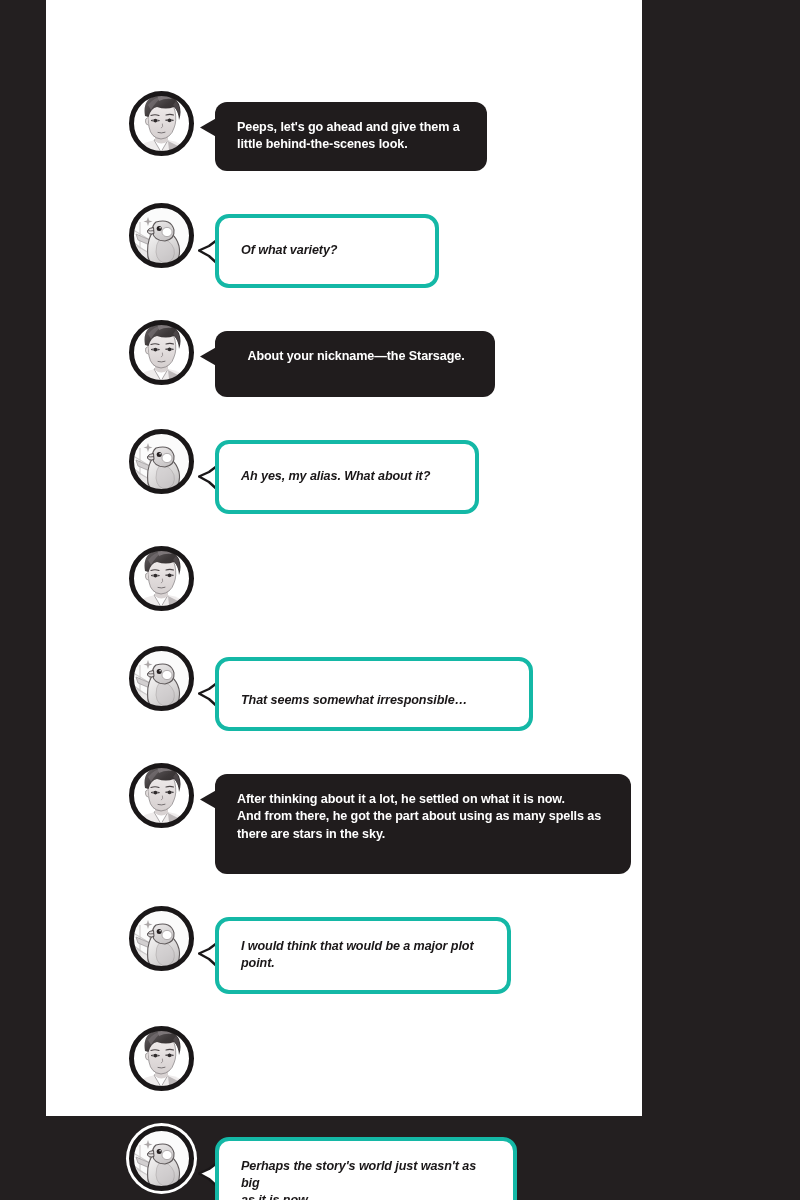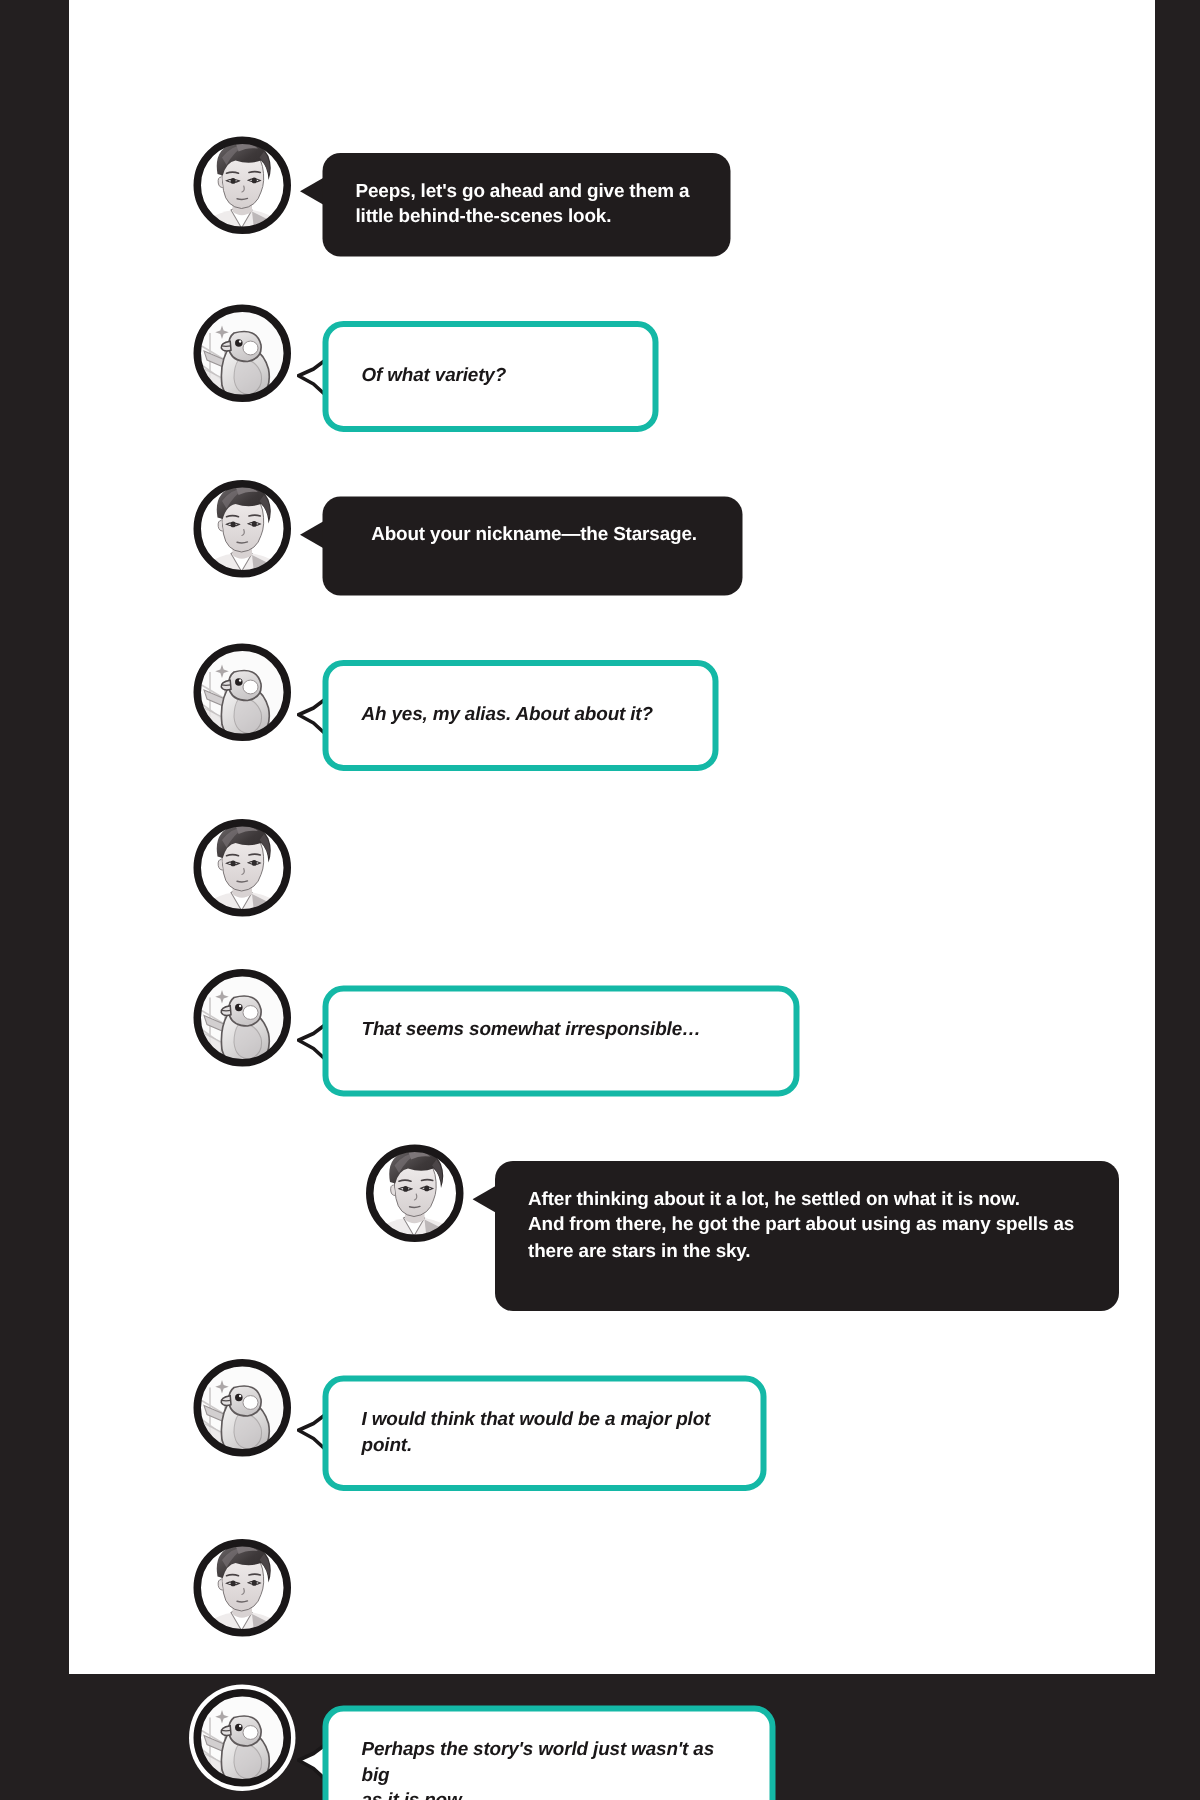--- a/index.html
+++ b/index.html
@@ -13,21 +13,21 @@
   body {
     background: #231f20;
     font-family: "Liberation Sans", sans-serif;
   }
 
   
   #page-sheet {
     position: absolute;
     left: 46px;
     top: 0px;
-    width: 724px;
+    width: 596px;
     height: 1116px;
     background: #ffffff;
   }
 
   #chat-thread {
     position: absolute;
     left: 80px;
     top: 88px;
     width: 620px;
   }
@@ -340,21 +340,21 @@
   </svg>
         </div>
         <div class="bubble-wrap">
           <div class="tail light-tail">
             <svg width="24" height="34" viewBox="0 0 24 34">
     <path d="M23 1 L11 10 L1 14.5 L11 20 L23 31" fill="#ffffff" stroke="#1a1718" stroke-width="2.4" stroke-linejoin="round" stroke-linecap="round"></path>
     <rect x="20" y="1" width="4" height="30" fill="#ffffff"></rect>
   </svg>
           </div>
           <div class="bubble light" style="width: 264px; min-height: 74px; display: flex; align-items: center;">
-            <span class="bubble-text">Ah yes, my alias. About about it?</span>
+            <span class="bubble-text">Ah yes, my alias. What about it?</span>
           </div>
         </div>
       </div>
       <div class="msg-row" style="margin-bottom: 29px;">
         <div class="avatar">
   <svg viewBox="0 0 71 71">
     <defs>
       <clipPath id="cl-h">
                 <circle cx="35.5" cy="35.5" r="30"></circle>
               </clipPath>
@@ -455,26 +455,26 @@
     <circle cx="35.5" cy="35.5" r="30" fill="none" stroke="#1a1718" stroke-width="5"></circle>
   </svg>
         </div>
         <div class="bubble-wrap">
           <div class="tail light-tail">
             <svg width="24" height="34" viewBox="0 0 24 34">
     <path d="M23 1 L11 10 L1 14.5 L11 20 L23 31" fill="#ffffff" stroke="#1a1718" stroke-width="2.4" stroke-linejoin="round" stroke-linecap="round"></path>
     <rect x="20" y="1" width="4" height="30" fill="#ffffff"></rect>
   </svg>
           </div>
-          <div class="bubble light" style="width: 318px; min-height: 74px; display: flex; align-items: flex-start;">
+          <div class="bubble light" style="width: 318px; min-height: 74px; display: flex; align-items: flex-end;">
             <span class="bubble-text">That seems somewhat irresponsible…</span>
           </div>
         </div>
       </div>
-      <div class="msg-row" style="margin-bottom: 29px; justify-content: flex-end;">
+      <div class="msg-row" style="margin-bottom: 29px;">
         <div class="avatar">
   <svg viewBox="0 0 71 71">
     <defs>
       <clipPath id="cl-h">
                 <circle cx="35.5" cy="35.5" r="30"></circle>
               </clipPath>
       <linearGradient id="skinG" x1="0" y1="0" x2="0" y2="1">
         <stop offset="0" stop-color="#f2eeee"></stop>
                 <stop offset="1" stop-color="#d5cfcf"></stop>
       </linearGradient>

